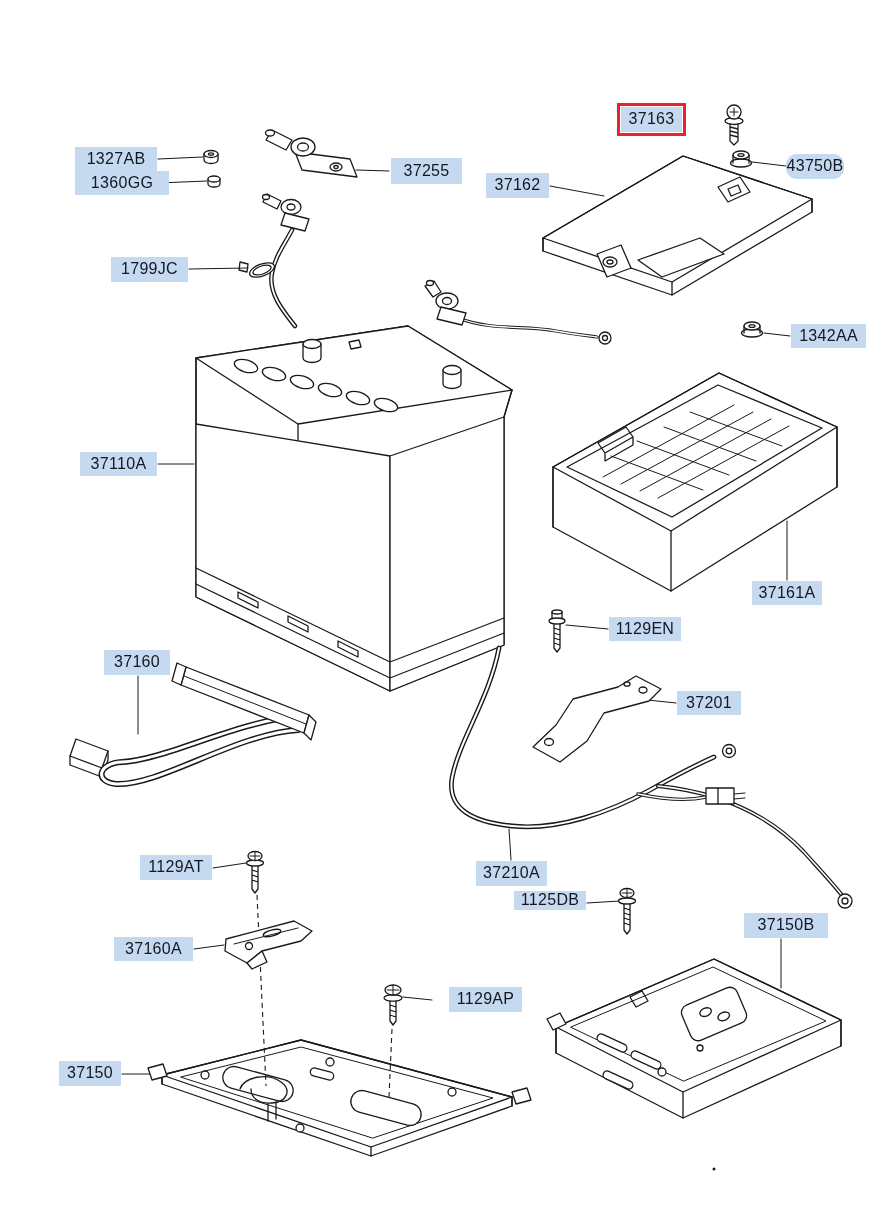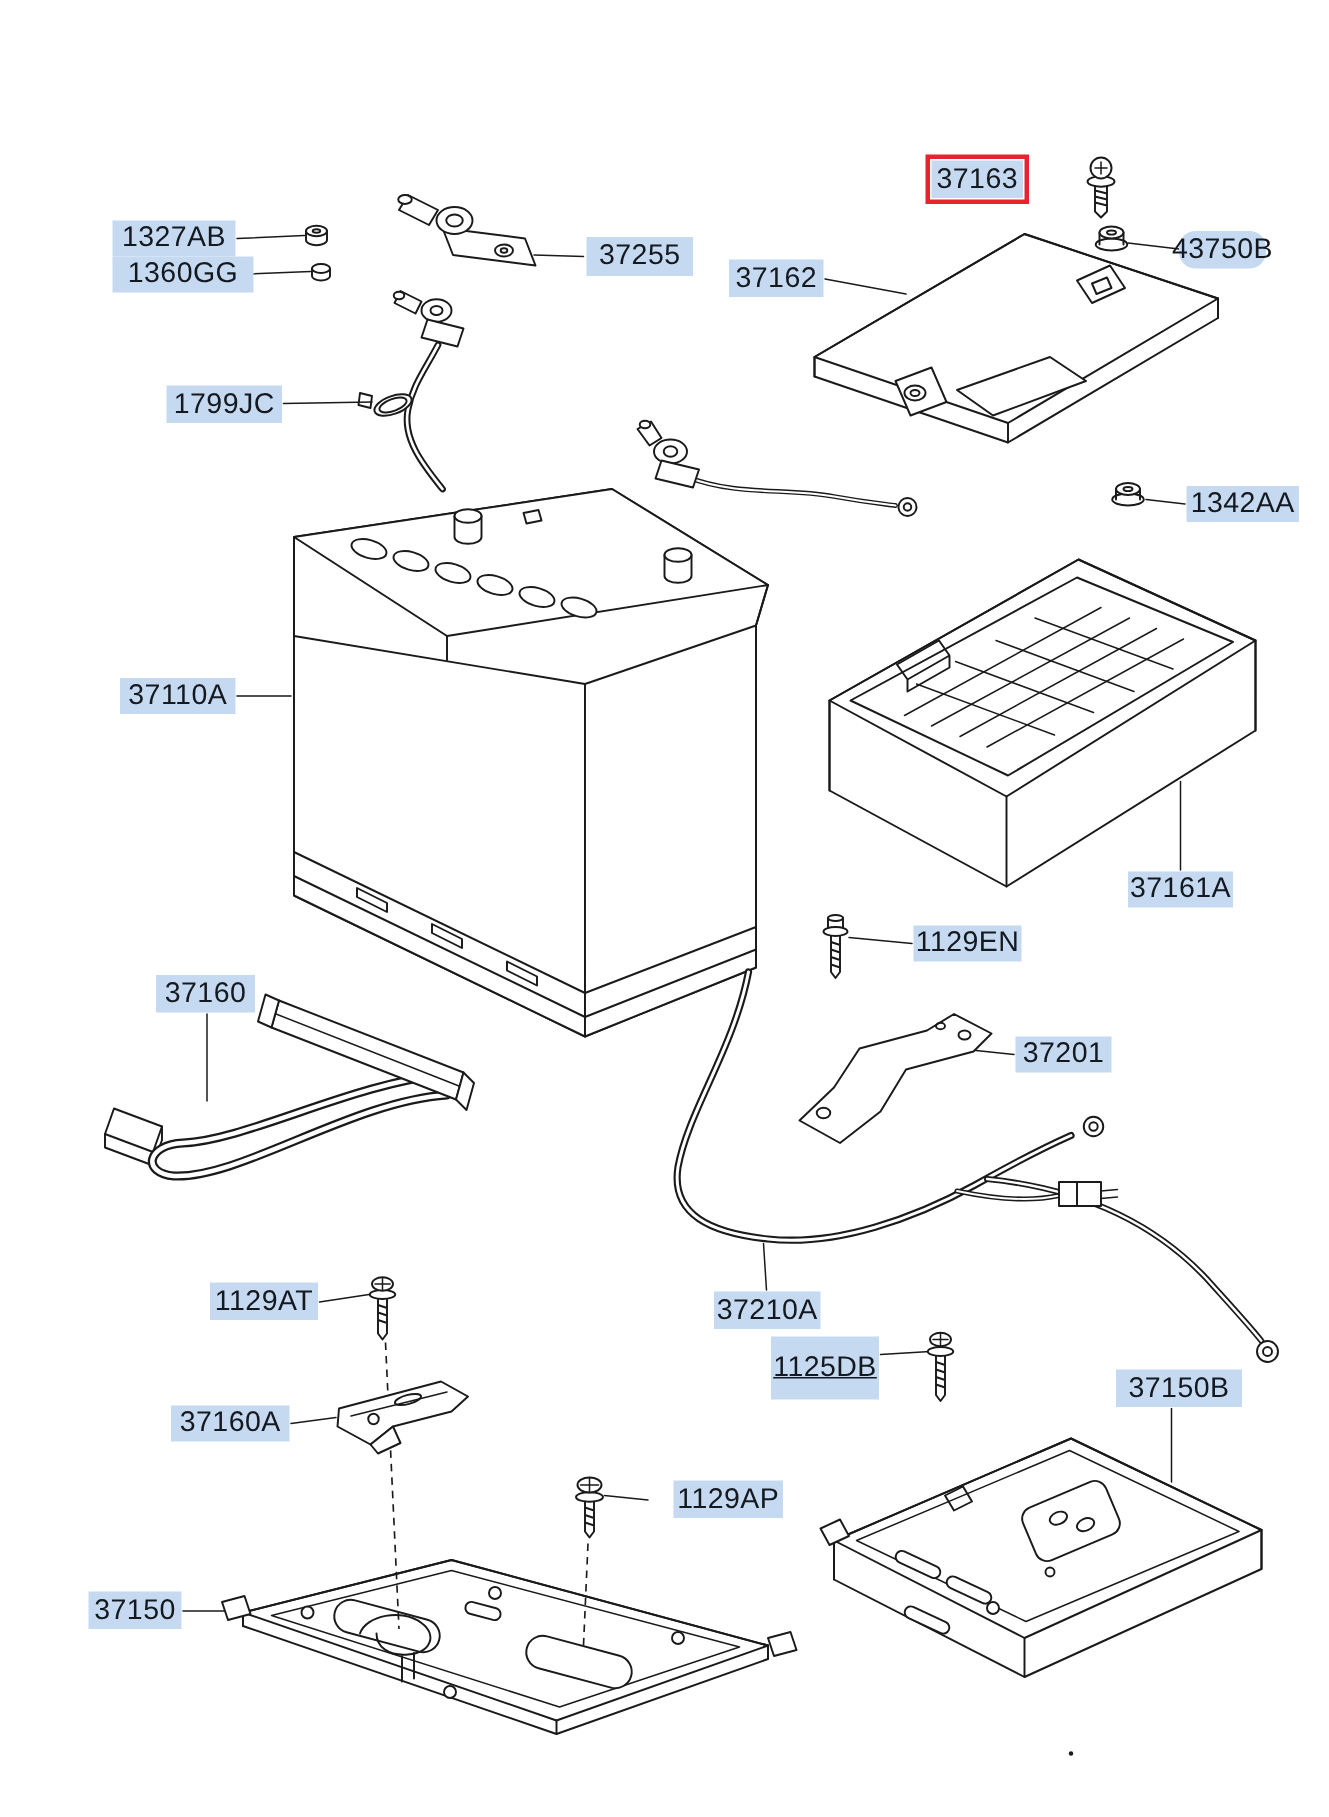--- a/index.html
+++ b/index.html
@@ -11,21 +11,21 @@
   svg.art { position:absolute; left:0; top:0; }
   .ln { stroke:var(--line,#1a1a1a); stroke-width:1.3; fill:none; stroke-linecap:round; stroke-linejoin:round; }
   .fw { fill:#ffffff; }
   .thin { stroke-width:1; }
   .cable { stroke:var(--line,#1a1a1a); fill:none; stroke-linecap:round; }
   .core { stroke:#ffffff; fill:none; stroke-linecap:round; }
   .dash { stroke:var(--line,#1a1a1a); stroke-width:1.1; stroke-dasharray:5 4; fill:none; }
   .part-label {
     position:absolute; display:flex; align-items:center; justify-content:center;
     background:var(--label-background,#c5d9f1); color:var(--label-text,#14181f);
-    font-size:19px; line-height:1.15; letter-spacing:.3px; white-space:nowrap;
+    font-size:16px; line-height:1.15; letter-spacing:.3px; white-space:nowrap;
     cursor:pointer; user-select:none;
   }
   .part-label.highlight { outline:3px solid var(--highlight-box,#e8232e); outline-offset:1px; }
 </style>
 </head>
 <body>
 
 <div class="canvas">
 
   <svg class="art" width="886" height="1211" viewBox="0 0 886 1211">
@@ -290,20 +290,20 @@
   <div class="part-label highlight" style="left:621px;top:107px;width:61px;height:25px;">37163</div>
   <div class="part-label" style="left:786px;top:154px;width:58px;height:25px;border-radius:11px;">43750B</div>
   <div class="part-label" style="left:111px;top:257px;width:77px;height:25px;">1799JC</div>
   <div class="part-label" style="left:791px;top:324px;width:75px;height:24px;">1342AA</div>
   <div class="part-label" style="left:80px;top:452px;width:77px;height:24px;">37110A</div>
   <div class="part-label" style="left:752px;top:581px;width:70px;height:24px;">37161A</div>
   <div class="part-label" style="left:609px;top:617px;width:72px;height:24px;">1129EN</div>
   <div class="part-label" style="left:104px;top:650px;width:66px;height:25px;">37160</div>
   <div class="part-label" style="left:677px;top:691px;width:64px;height:24px;">37201</div>
   <div class="part-label" style="left:476px;top:861px;width:71px;height:25px;">37210A</div>
-  <div class="part-label" style="left:514px;top:891px;width:72px;height:42px;text-decoration:underline;">1125DB</div>
+  <div class="part-label" style="left:514px;top:891px;width:72px;height:19px;">1125DB</div>
   <div class="part-label" style="left:744px;top:913px;width:84px;height:25px;">37150B</div>
   <div class="part-label" style="left:140px;top:855px;width:72px;height:25px;">1129AT</div>
   <div class="part-label" style="left:114px;top:937px;width:79px;height:24px;">37160A</div>
   <div class="part-label" style="left:449px;top:987px;width:73px;height:25px;">1129AP</div>
   <div class="part-label" style="left:59px;top:1061px;width:62px;height:25px;">37150</div>
 
 </div>
 
 </body></html>

